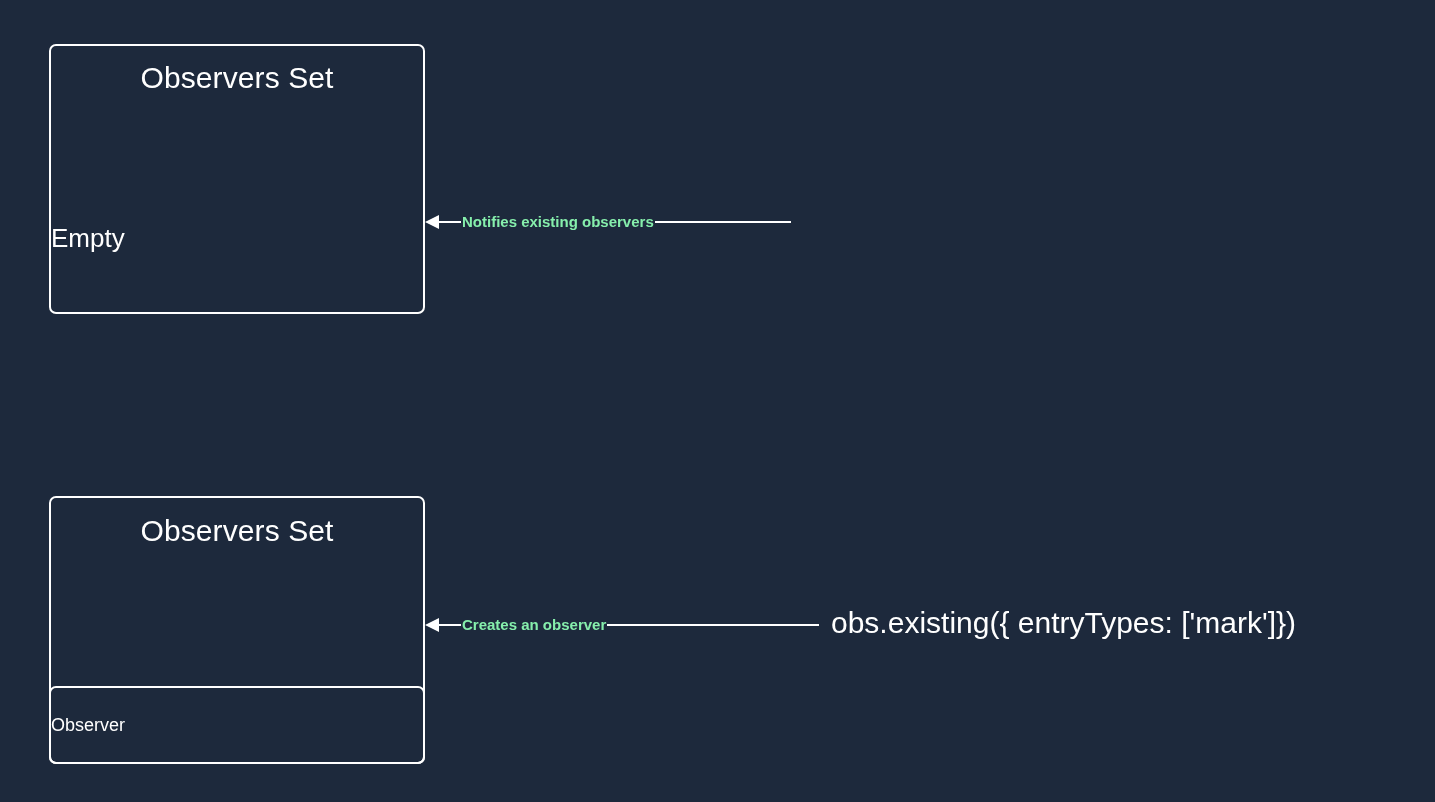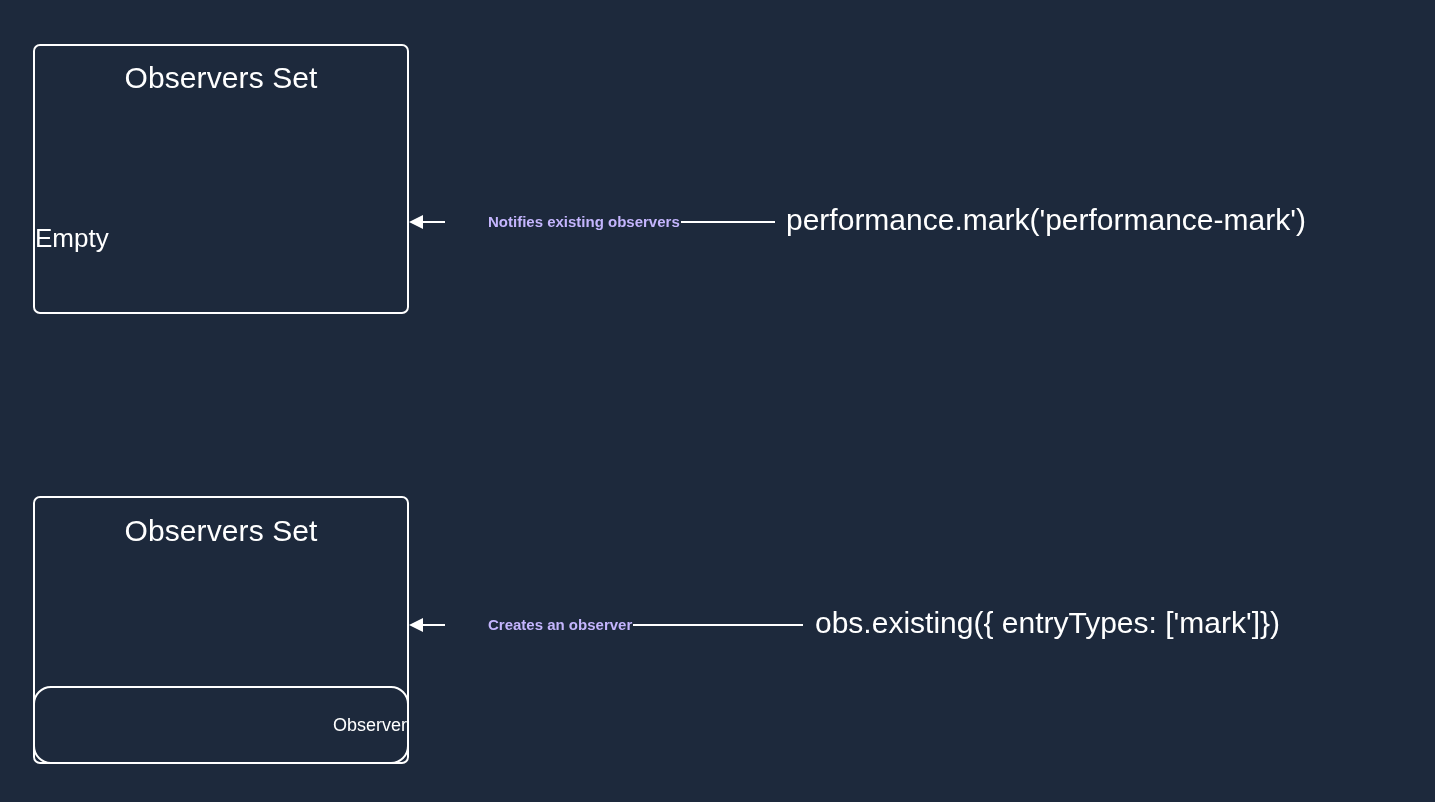--- a/index.html
+++ b/index.html
@@ -18,21 +18,21 @@
   #diagram-root {
     position: absolute;
     inset: 0;
     width: 1435px;
     height: 802px;
   }
 
   
   .group {
     position: absolute;
-    left: 0;
+    left: 16px;
     width: 1358px;
   }
   .group.top    { top: 44px;  height: 270px; }
   .group.bottom { top: 496px; height: 268px; }
 
   
   .set-box {
     position: absolute;
     left: 33px;
     box-sizing: border-box;
@@ -71,25 +71,25 @@
 
   
   .observer-chip {
     position: absolute;
     left: -2px;
     bottom: -2px;
     width: 376px;
     height: 78px;
     box-sizing: border-box;
     border: 2px solid #ffffff;
-    border-radius: 18px;
+    border-radius: 7px;
     background: transparent;
     display: flex;
     align-items: center;
-    justify-content: flex-end;
+    justify-content: flex-start;
   }
   .observer-chip-label {
     color: #ffffff;
     font-size: 18px;
     line-height: 22px;
     white-space: nowrap;
   }
 
   
   .connector {
@@ -111,27 +111,26 @@
     border-right: 14px solid #ffffff;
   }
   .connector-line-left {
     flex: 0 0 auto;
     width: 22px;
     height: 2px;
     background: #ffffff;
   }
   .connector-label {
     flex: 0 0 auto;
-    color: #c4b5fd;
+    color: #86efac;
     font-size: 15px;
     font-weight: bold;
     line-height: 18px;
     white-space: nowrap;
     padding: 0 1px;
-    margin-left: 42px;
   }
   .connector-line-right {
     flex: 1 1 auto;
     height: 2px;
     background: #ffffff;
     min-width: 10px;
   }
 
   
   .code-caption {
@@ -156,21 +155,20 @@
       <div class="set-empty">Empty</div>
     </div>
 
     <div class="connector">
       <span class="arrow-head"></span>
       <span class="connector-line-left"></span>
       <span class="connector-label">Notifies existing observers</span>
       <span class="connector-line-right"></span>
     </div>
 
-    <div class="code-caption">performance.mark('performance-mark')</div>
   </div>
 
   <div class="group bottom">
 
     <div class="set-box">
       <div class="set-title">Observers Set</div>
 
       <div class="observer-chip">
         <span class="observer-chip-label">Observer</span>
       </div>

